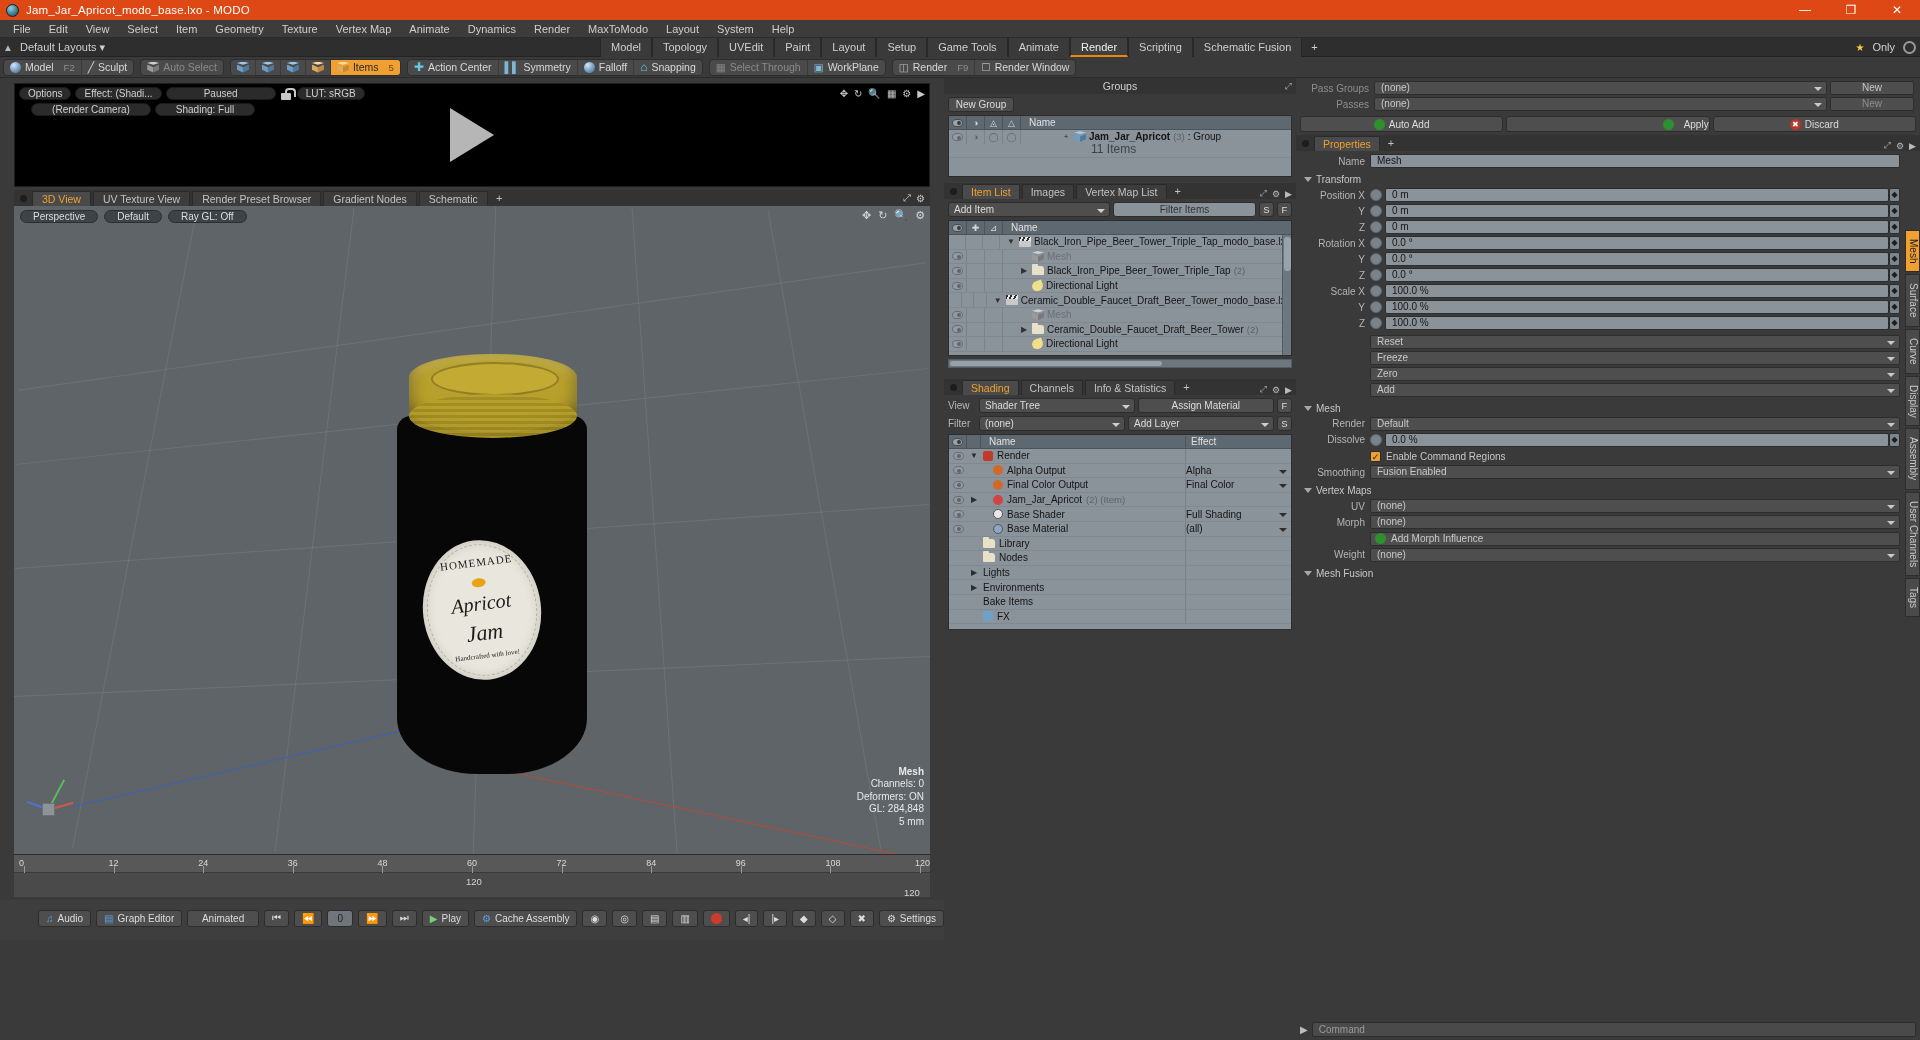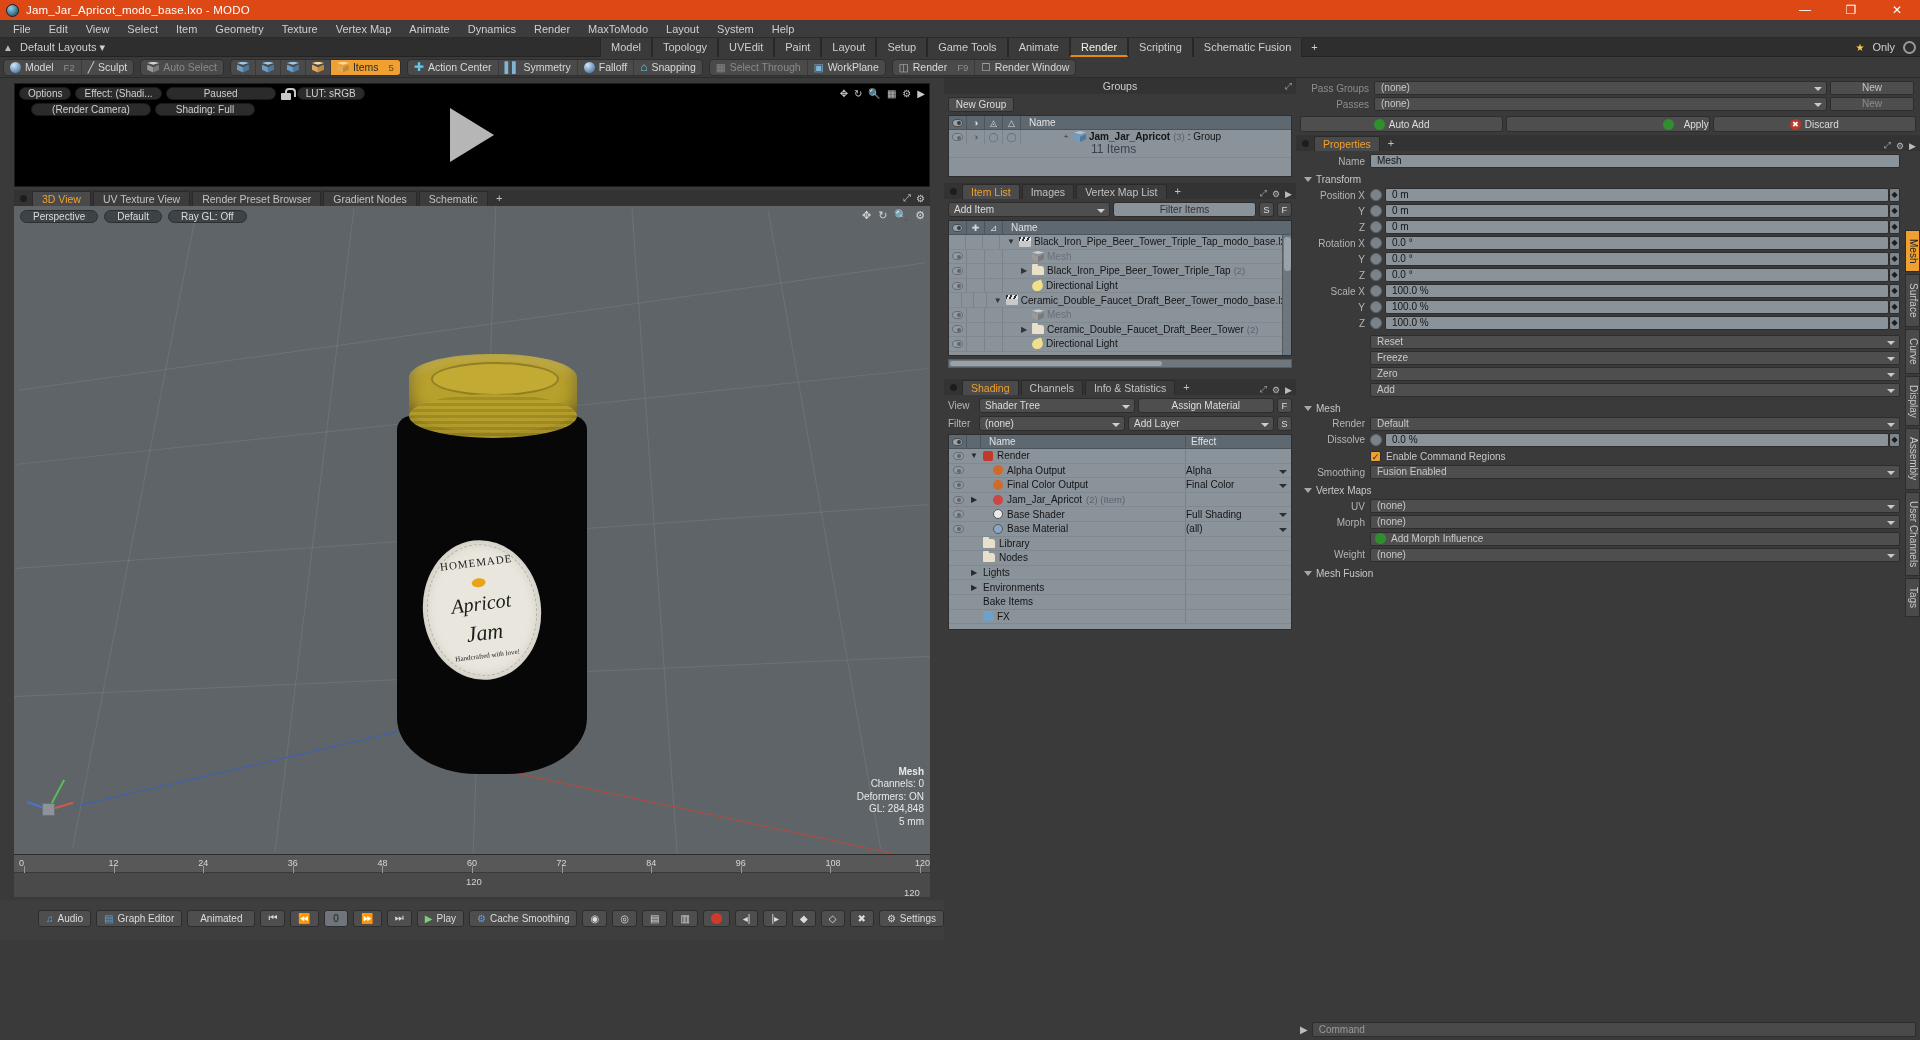--- a/index.html
+++ b/index.html
@@ -523,21 +523,21 @@
           <div class="sb-btn">⏪</div>
           <div class="frame-field">0</div>
           <div class="sb-btn">⏩</div>
           <div class="sb-btn">⏭</div>
           <div class="sb-btn" style="width:62px;justify-content:center">
               <span style="color:#7ad07a">▶</span>
               <span>Play</span>
             </div>
           <div class="sb-btn">
               <span style="color:#5aa0e0">⚙</span>
-              <span>Cache Smoothing</span>
+              <span>Cache Assembly</span>
             </div>
           <div class="sb-btn">◉</div>
           <div class="sb-btn">◎</div>
           <div class="sb-btn">▤</div>
           <div class="sb-btn">▥</div>
           <div class="sb-btn">
               <span class="rec-dot"></span>
             </div>
           <div class="sb-btn">◂|</div>
           <div class="sb-btn">|▸</div>

